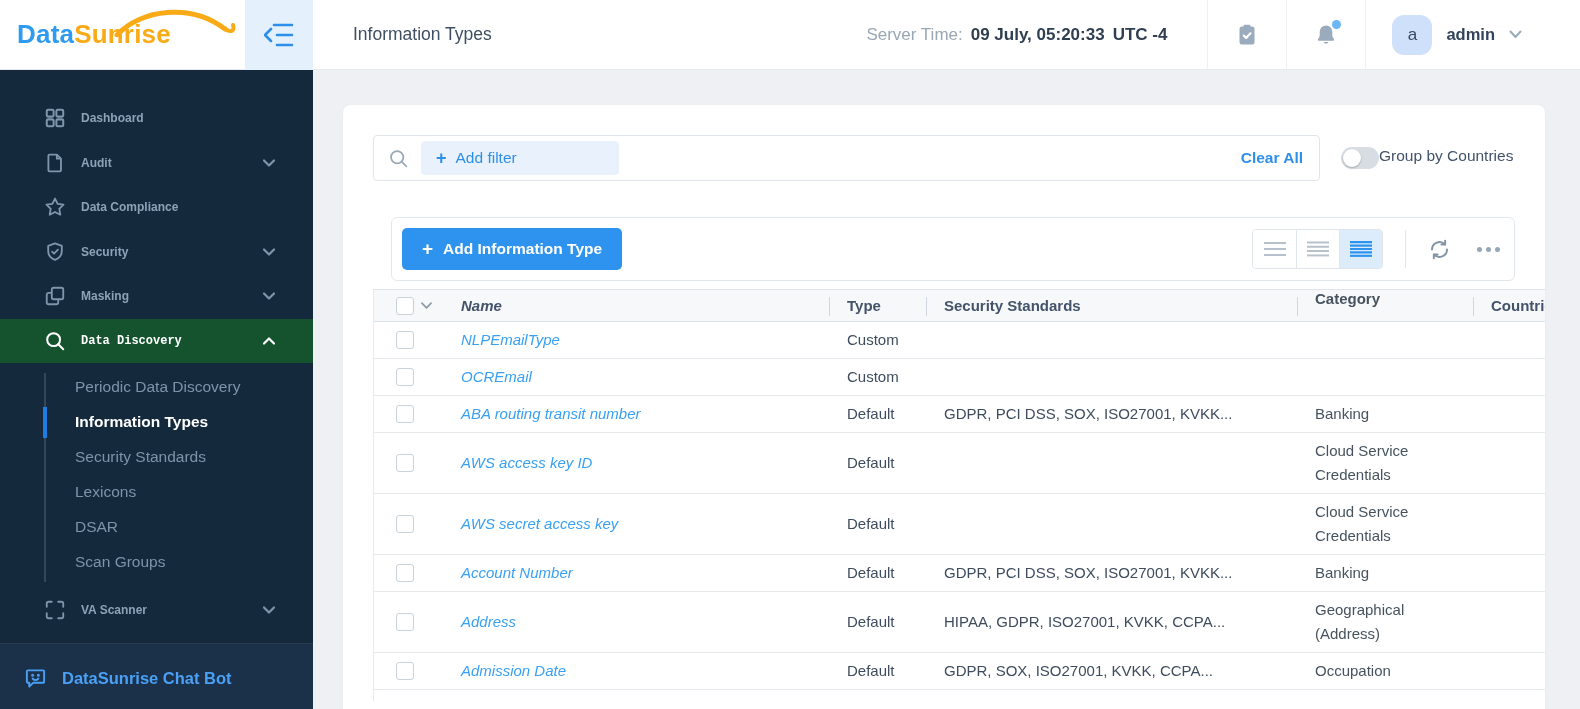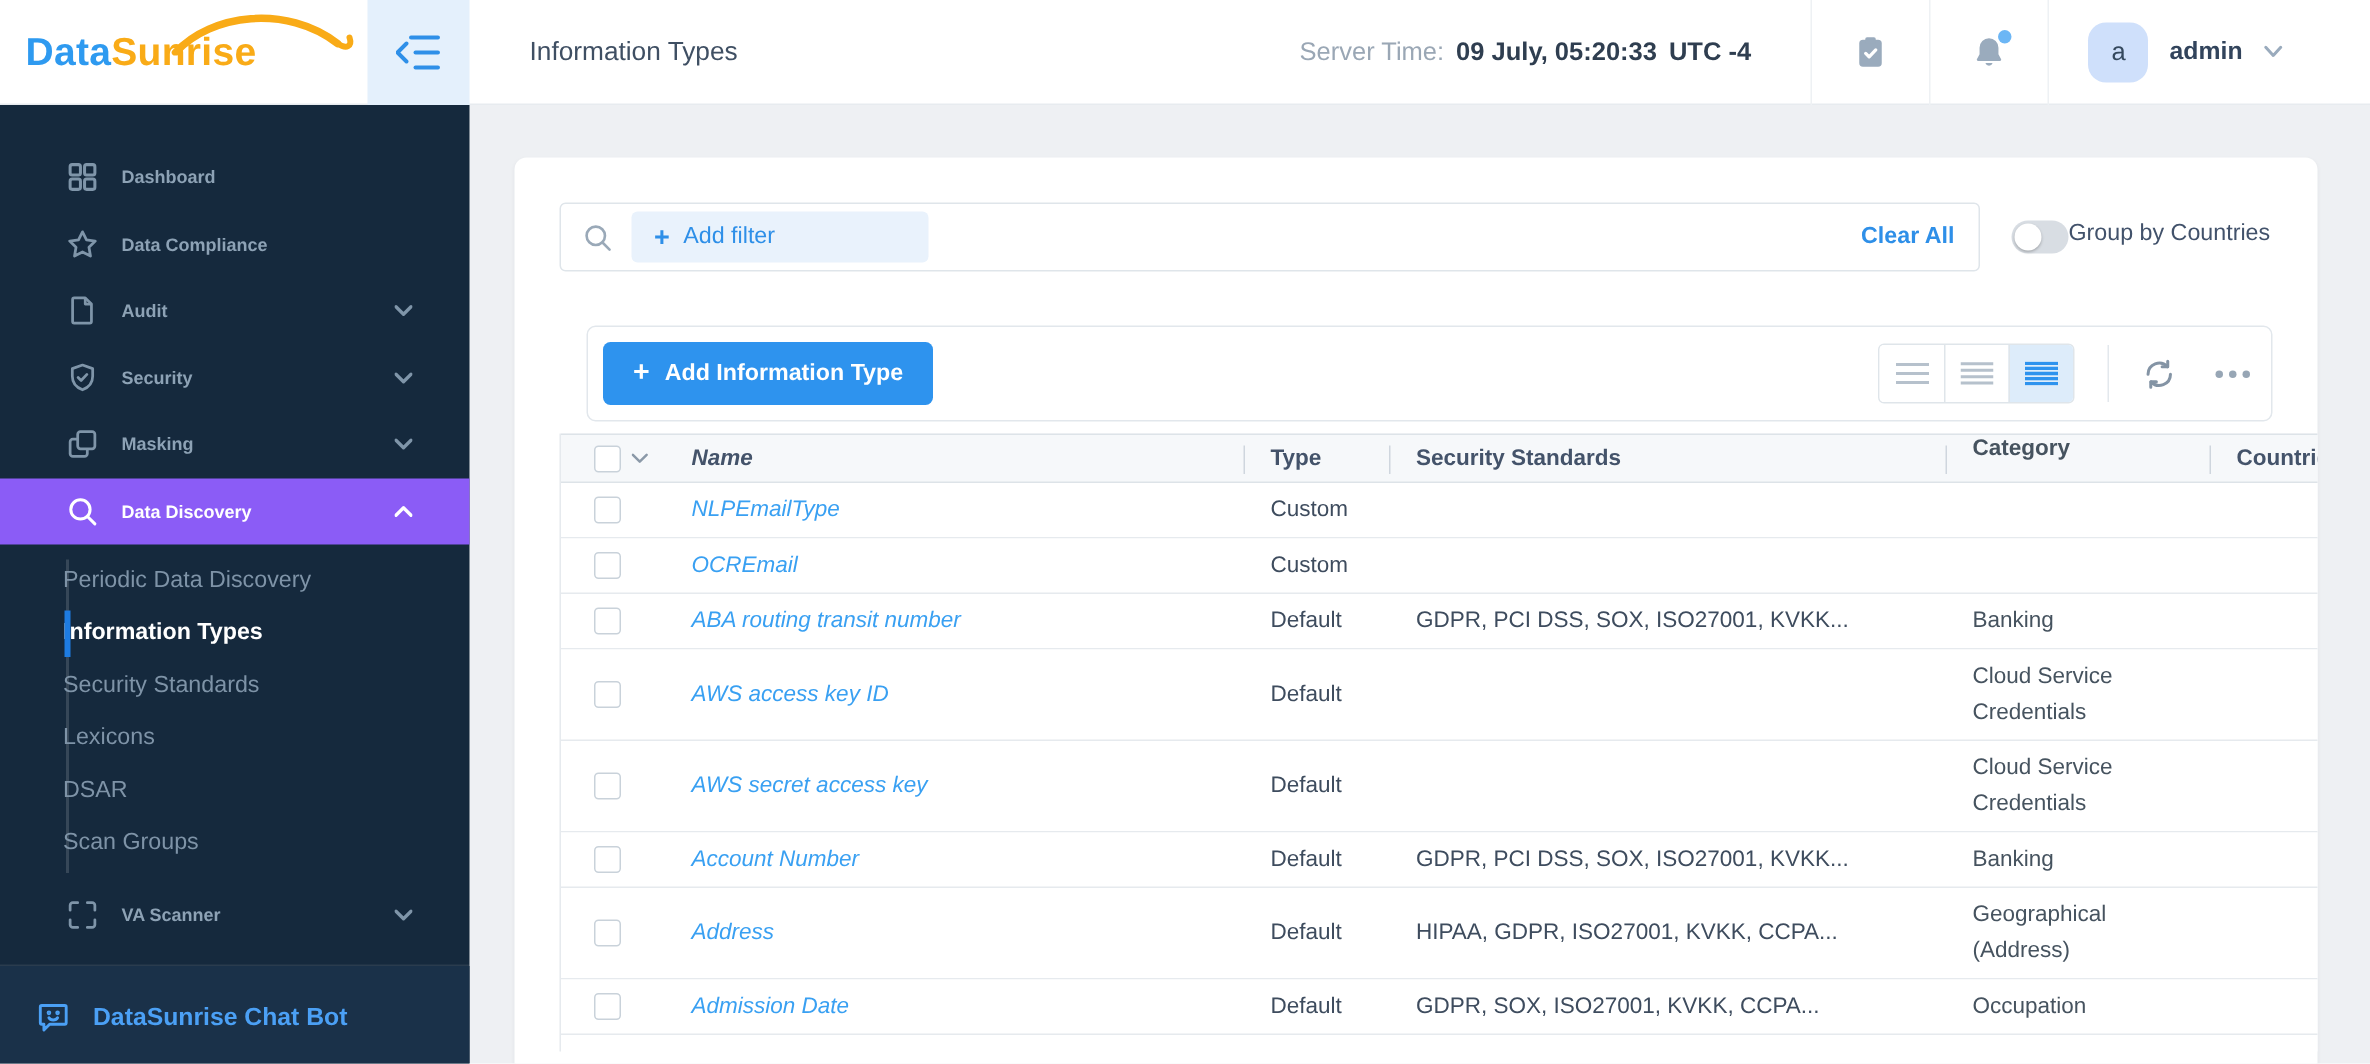--- a/index.html
+++ b/index.html
@@ -28,26 +28,26 @@
   .avatar { width:40px; height:40px; border-radius:12px; background:#cfe0fb; display:flex; align-items:center; justify-content:center;
             font-size:17px; color:#35495e; }
   .user-name { font-size:16.5px; color:#32445c; font-weight:600; }
 
   
   .sidebar { position:absolute; top:70px; left:0; width:313px; height:639px; background:#15293d; padding-top:26px; }
   .side-item { height:44.5px; display:flex; align-items:center; padding-left:44px; position:relative; cursor:pointer; }
   .side-item .s-icon { width:22px; height:22px; margin-right:15px; color:#7f95a9; flex:0 0 22px; }
   .side-item .s-label { font-size:12px; font-weight:600; color:#8da2b5; }
   .side-item .s-chev { position:absolute; right:38px; color:#7f95a9; width:12px; height:12px; }
-  .side-item.active { background:#8b5cf6; height:44px; }
+  .side-item.active { background:#14532d; height:44px;font-family:Liberation Mono, monospace; }
   .side-item.active .s-icon, .side-item.active .s-chev { color:#fff; }
   .side-item.active .s-label { color:#fff; font-weight:700; }
   .submenu { position:relative; padding:7px 0 8px 0; }
   .submenu::before { content:""; position:absolute; left:44px; top:10px; bottom:6px; width:2px; background:rgba(255,255,255,.14); }
-  .sub-item { height:35px; display:flex; align-items:center; padding-left:42px; font-size:15.5px; color:#7e93a7; cursor:pointer; position:relative; }
+  .sub-item { height:35px; display:flex; align-items:center; padding-left:75px; font-size:15.5px; color:#7e93a7; cursor:pointer; position:relative; }
   .sub-item.active { color:#fff; font-weight:700; }
   .sub-item.active::before { content:""; position:absolute; left:43px; top:2px; height:31px; width:4px; background:#1e7ce2; }
   .side-divider { height:1px; background:rgba(255,255,255,.09); margin:11px 0 0 0; }
   .chat-section { background:#1a3149; height:100%; padding-top:23px; }
   .chat-item { display:flex; align-items:center; padding-left:24px; cursor:pointer; }
   .chat-item .s-icon { width:23px; height:23px; margin-right:15px; color:#4ba0f5; }
   .chat-item .s-label { font-size:16.5px; font-weight:700; color:#4ba0f5; }
 
   
   .main { position:absolute; left:313px; top:70px; width:1267px; height:639px; padding:35px 35px 0 30px; }
@@ -168,34 +168,34 @@
       <rect x="3" y="3" width="7.5" height="7.5" rx="1.5"></rect>
         <rect x="13.5" y="3" width="7.5" height="7.5" rx="1.5"></rect>
       <rect x="3" y="13.5" width="7.5" height="7.5" rx="1.5"></rect>
         <rect x="13.5" y="13.5" width="7.5" height="7.5" rx="1.5"></rect>
     </svg>
     <span class="s-label">Dashboard</span>
   </div>
 
   <div class="side-item">
     <svg class="s-icon" viewBox="0 0 24 24" fill="none" stroke="currentColor" stroke-width="2" stroke-linejoin="round">
-      <path d="M12 2.8 l2.9 5.8 6.4 .9 -4.6 4.5 1.1 6.4 -5.8 -3 -5.8 3 1.1 -6.4 -4.6 -4.5 6.4 -.9z"></path>
-    </svg>
-    <span class="s-label">Data Compliance</span>
-  </div>
-
-  <div class="side-item">
-    <svg class="s-icon" viewBox="0 0 24 24" fill="none" stroke="currentColor" stroke-width="2" stroke-linejoin="round">
       <path d="M6 2.8 h8 l4.5 4.5 V20 a1.2 1.2 0 0 1 -1.2 1.2 H6 A1.2 1.2 0 0 1 4.8 20 V4 A1.2 1.2 0 0 1 6 2.8z"></path>
       <path d="M14 2.8 v4.5 h4.5"></path>
     </svg>
     <span class="s-label">Audit</span>
     <svg class="s-chev" viewBox="0 0 12 8" fill="none" stroke="currentColor" stroke-width="2.2" stroke-linecap="round" stroke-linejoin="round">
         <path d="M1 1.5 L6 6.5 L11 1.5"></path>
       </svg>
+  </div>
+
+  <div class="side-item">
+    <svg class="s-icon" viewBox="0 0 24 24" fill="none" stroke="currentColor" stroke-width="2" stroke-linejoin="round">
+      <path d="M12 2.8 l2.9 5.8 6.4 .9 -4.6 4.5 1.1 6.4 -5.8 -3 -5.8 3 1.1 -6.4 -4.6 -4.5 6.4 -.9z"></path>
+    </svg>
+    <span class="s-label">Data Compliance</span>
   </div>
 
   <div class="side-item">
     <svg class="s-icon" viewBox="0 0 24 24" fill="none" stroke="currentColor" stroke-width="2" stroke-linejoin="round" stroke-linecap="round">
       <path d="M12 2.6 l7.4 2.6 v5.6 c0 4.6 -3.1 8.2 -7.4 9.8 -4.3 -1.6 -7.4 -5.2 -7.4 -9.8 V5.2z"></path>
       <path d="M8.8 11.6 l2.2 2.2 4.2 -4.4"></path>
     </svg>
     <span class="s-label">Security</span>
     <svg class="s-chev" viewBox="0 0 12 8" fill="none" stroke="currentColor" stroke-width="2.2" stroke-linecap="round" stroke-linejoin="round">
         <path d="M1 1.5 L6 6.5 L11 1.5"></path>

